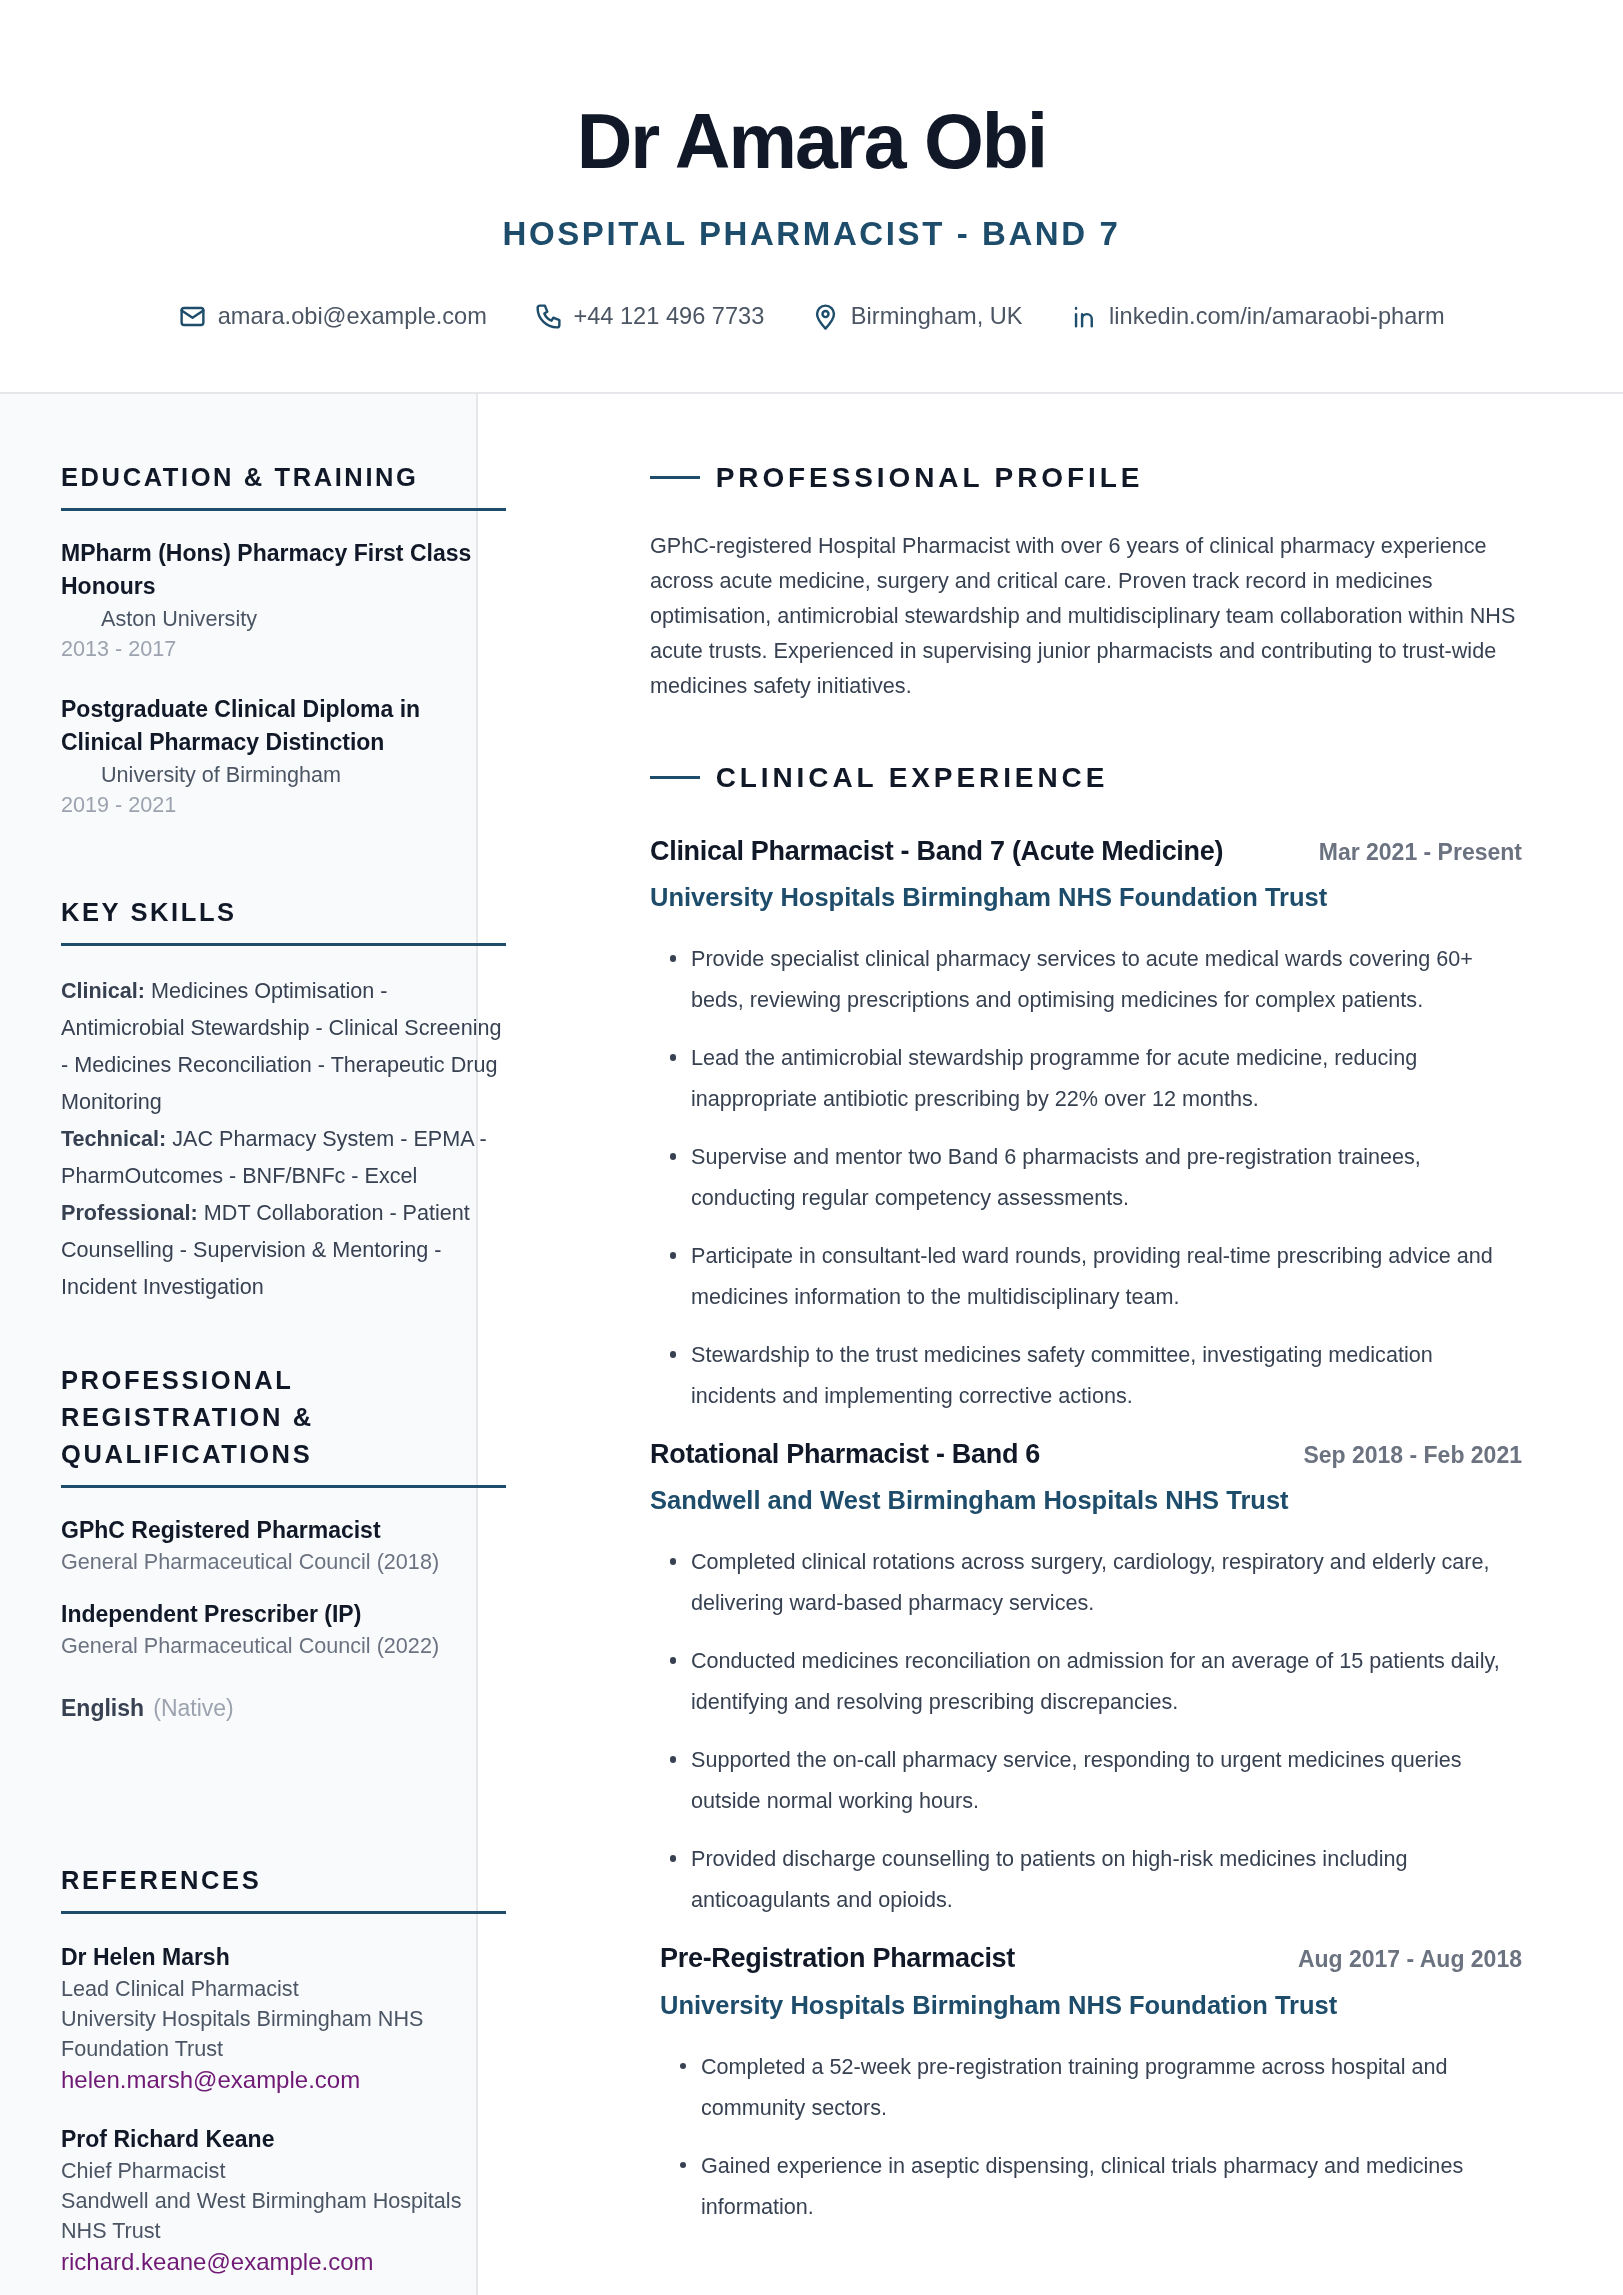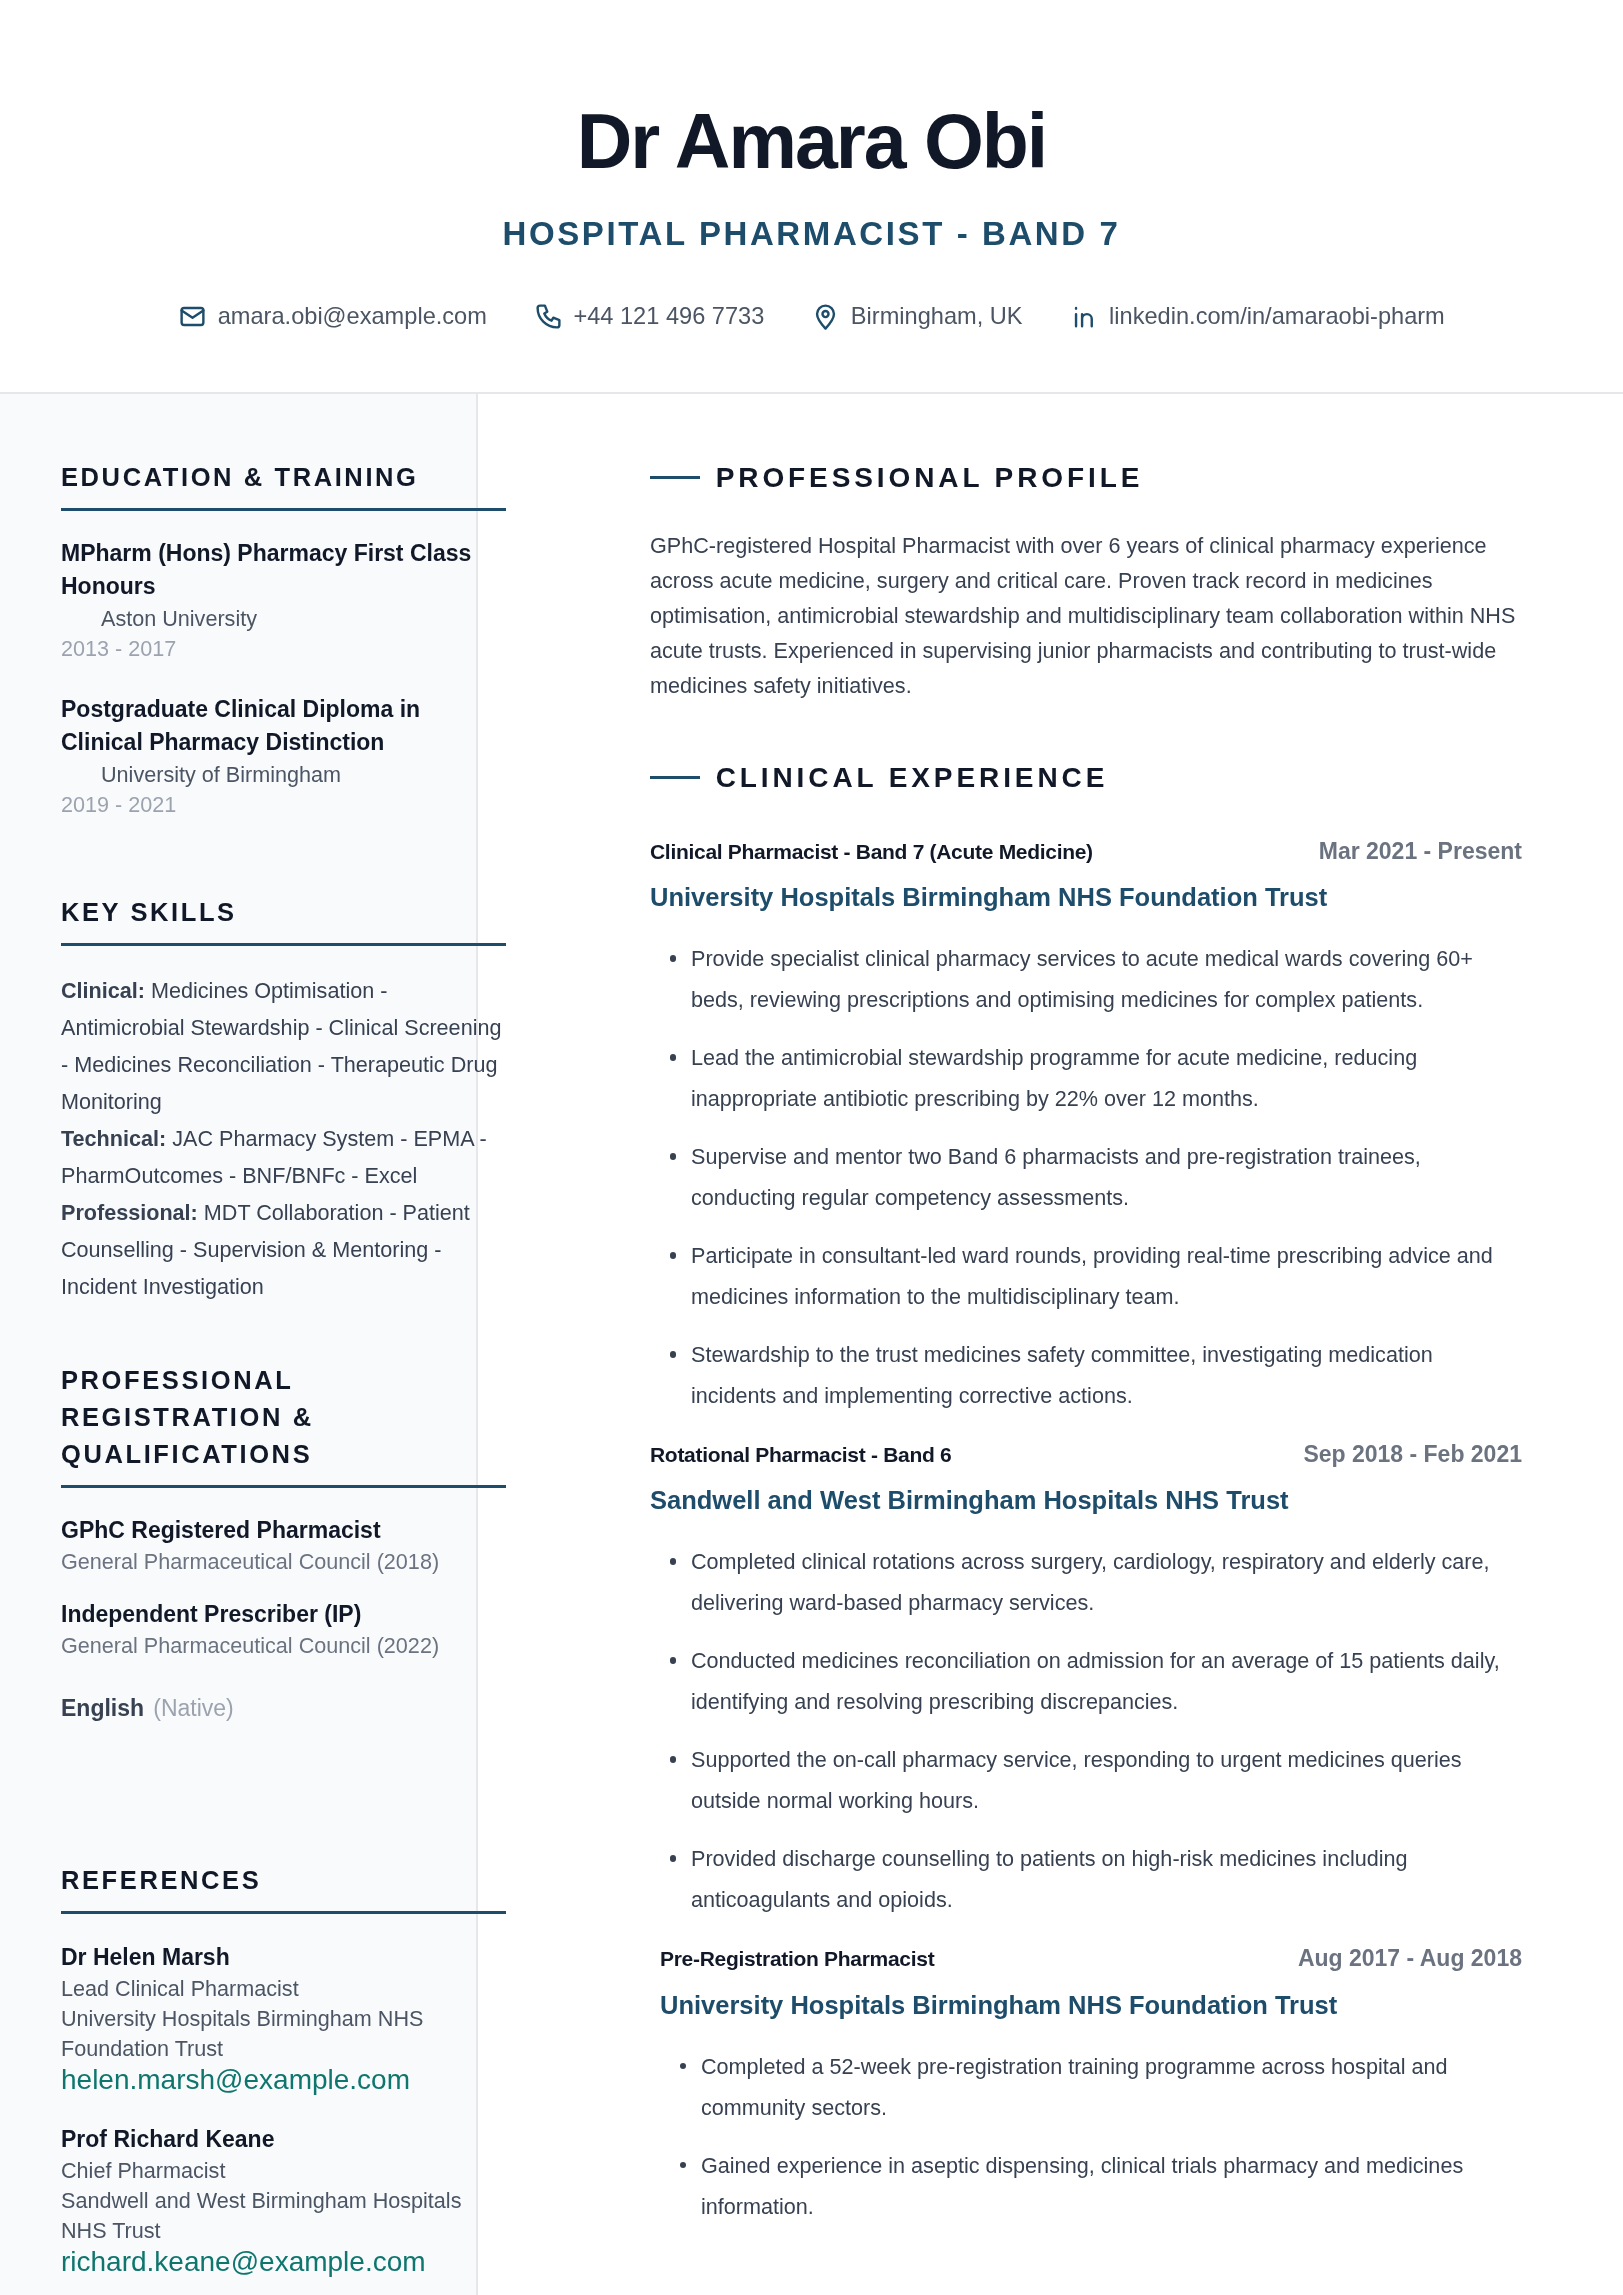--- a/index.html
+++ b/index.html
@@ -26,29 +26,29 @@
   .skills b { color: #374151; font-weight: 700; }
   .reg-item { margin-bottom: 21px; }
   .reg-name { font-size: 23px; font-weight: 700; color: #111827; line-height: 33px; }
   .reg-org { font-size: 21.6px; color: #6b7280; line-height: 30px; }
   .lang { font-size: 23px; line-height: 37px; }
   .lang .l { font-weight: 700; color: #374151; }
   .lang .lv { color: #9ca3af; margin-left: 9.2px; }
   .ref-item { margin-bottom: 27.5px; }
   .ref-name { font-size: 23px; font-weight: 700; color: #111827; line-height: 34px; }
   .ref-line { font-size: 21.6px; color: #4b5563; line-height: 30px; }
-  .ref-email { font-size: 28px; color: #0f766e; line-height: 31px; }
+  .ref-email { font-size: 24px; color: #701a75; line-height: 31px; }
 
   
   .main { position: absolute; left: 650px; top: 394px; width: 872px; }
   .main-h { display: flex; align-items: center; gap: 15.7px; font-size: 28px; font-weight: 700; letter-spacing: 3.9px; color: #111827; line-height: 39px; }
   .main-h .bar { width: 50px; height: 3.9px; background: #1e4d6b; flex: none; }
   .profile { font-size: 21.6px; color: #374151; line-height: 35px; margin-top: 31px; }
   .job-head { display: flex; justify-content: space-between; align-items: baseline; }
-  .job-title { font-size: 21px; font-weight: 700; color: #111827; line-height: 42px; letter-spacing: -0.3px; }
+  .job-title { font-size: 27px; font-weight: 700; color: #111827; line-height: 42px; letter-spacing: -0.3px; }
   .job-date { font-size: 23px; font-weight: 700; color: #6b7280; line-height: 42px; }
   .job-org { font-size: 25.5px; font-weight: 700; color: #1e4d6b; line-height: 38px; margin-top: 5.2px; }
   .bullets { list-style: none; margin-top: 22px; }
   .bullets li { position: relative; padding-left: 41px; font-size: 21.6px; color: #374151; line-height: 41px; margin-bottom: 17px; }
   .bullets li::before { content: ""; position: absolute; left: 19.6px; top: 17px; width: 6.5px; height: 6.5px; border-radius: 50%; background: #374151; }
 </style>
 </head>
 <body>
 
 <div class="header">

